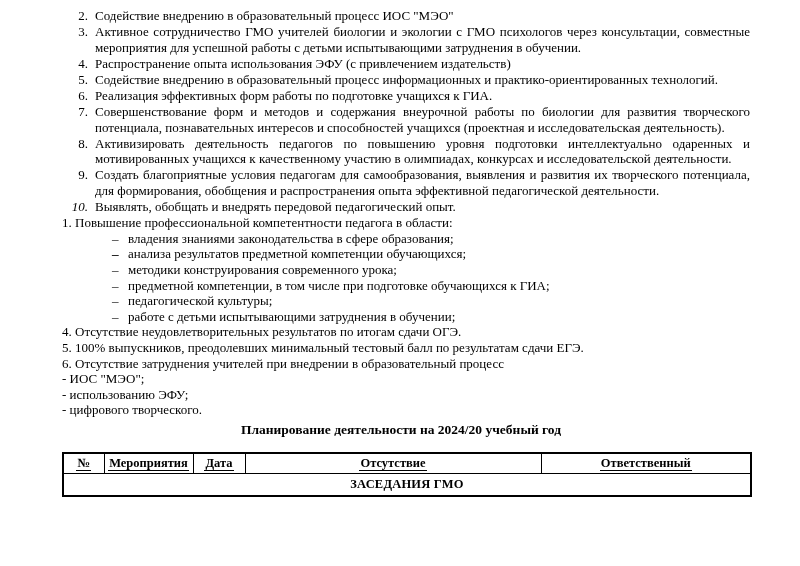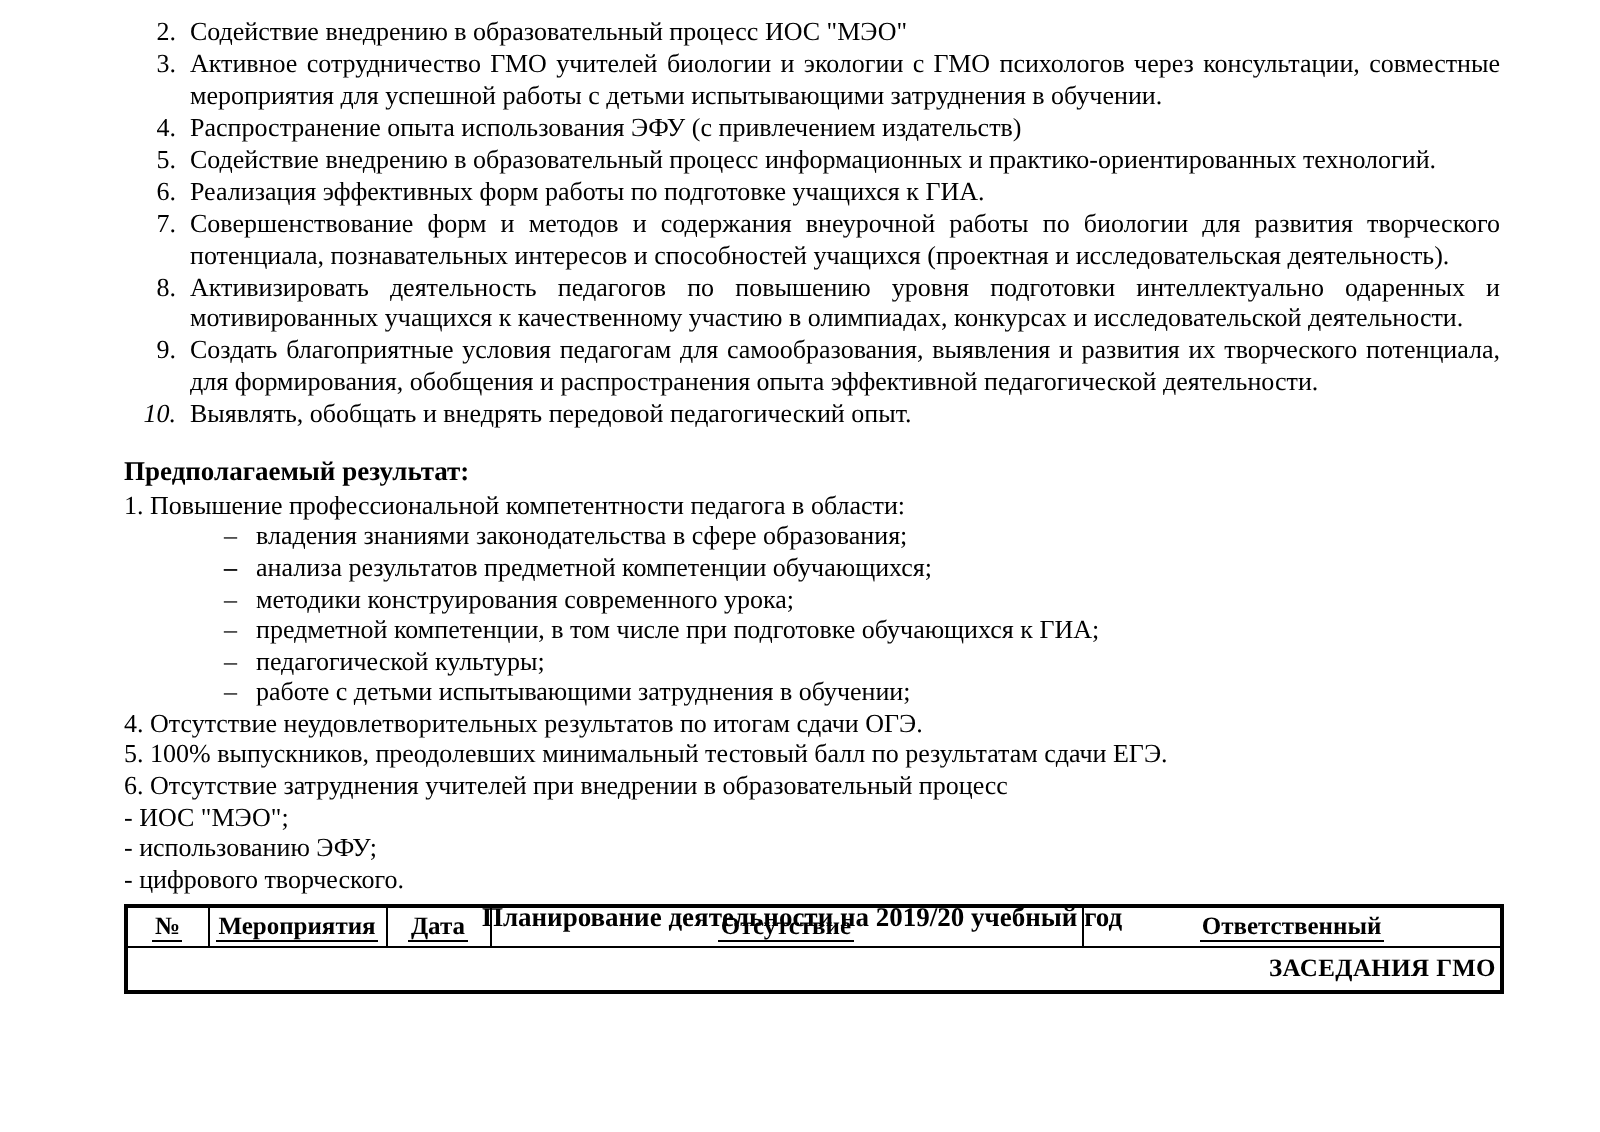--- a/index.html
+++ b/index.html
@@ -133,21 +133,20 @@
     table-layout: fixed;
     border: 2px solid #000000;
   }
   table.plan-table th,
   table.plan-table td {
     border: 1px solid #000000;
     padding: 1px 2px;
     font-size: 12.5px;
     line-height: 15px;
     vertical-align: middle;
-    text-align: right;
   }
   table.plan-table th {
     font-weight: bold;
     text-align: center;
     height: 17px;
   }
   .col-num      { width: 41px; }
   .col-event    { width: 89px; }
   .col-date     { width: 52px; }
   .col-content  { width: 296px; }
@@ -207,21 +206,20 @@
       <li class="goal-item">
         <span class="goal-num">9.</span>
         <span>Создать благоприятные условия педагогам для самообразования, выявления и развития их творческого потенциала, для формирования, обобщения и распространения опыта эффективной педагогической деятельности.</span>
       </li>
       <li class="goal-item plain">
         <span class="goal-num wide">10.</span>
         <span>Выявлять, обобщать и внедрять передовой педагогический опыт.</span>
       </li>
     </ol>
 
-    <div class="section-heading">Предполагаемый результат:</div>
 
     <div class="result-line">1. Повышение профессиональной компетентности педагога в области:</div>
 
     <ul class="dash-list">
       <li class="dash-item">
         <span class="dash-mark">–</span>
         <span>владения знаниями законодательства в сфере образования;</span>
       </li>
       <li class="dash-item">
         <span class="dash-mark">–</span>
@@ -249,21 +247,21 @@
     </ul>
 
     <div class="result-line">4. Отсутствие неудовлетворительных результатов по итогам сдачи ОГЭ.</div>
     <div class="result-line">5. 100% выпускников, преодолевших минимальный тестовый балл по результатам сдачи ЕГЭ.</div>
     <div class="result-line">6. Отсутствие затруднения учителей при внедрении в образовательный процесс</div>
 
     <div class="tail-line">- ИОС "МЭО";</div>
     <div class="tail-line">- использованию ЭФУ;</div>
     <div class="tail-line">- цифрового творческого.</div>
 
-    <div class="plan-title">Планирование деятельности на 2019/20 учебный год</div>
+    <div class="plan-title">Планирование деятельности на 2024/20 учебный год</div>
 
   </div>
 
   <div class="plan-table-wrap">
     <table class="plan-table">
       <colgroup>
         <col class="col-num">
         <col class="col-event">
         <col class="col-date">
         <col class="col-content">

